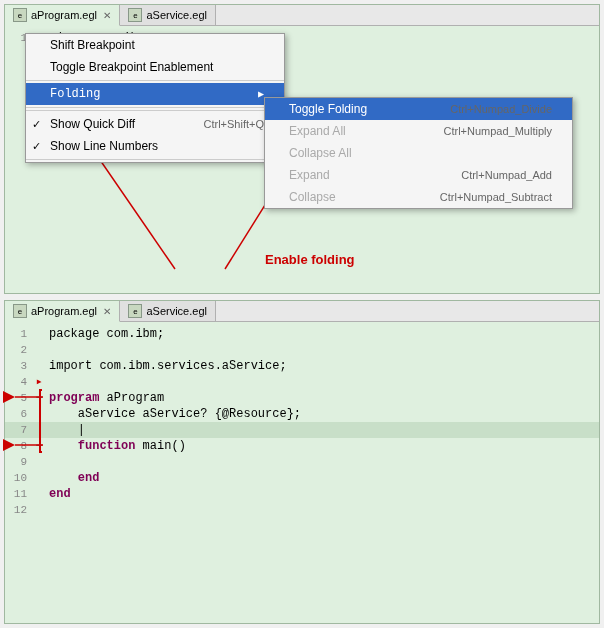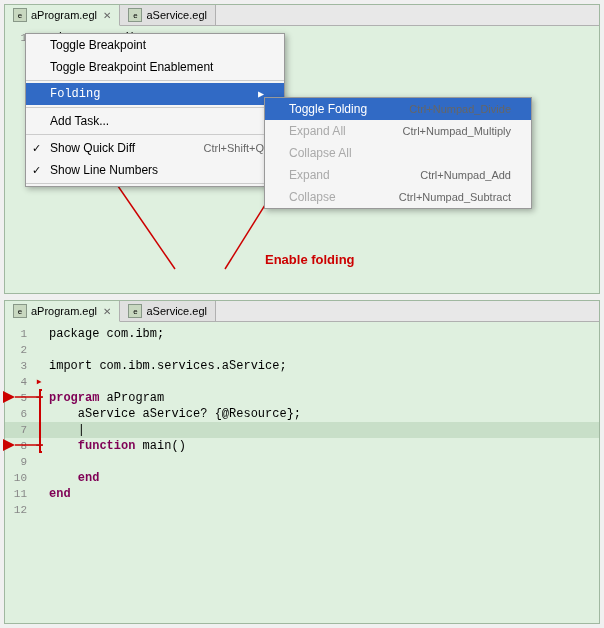--- a/index.html
+++ b/index.html
@@ -153,21 +153,21 @@
     .submenu {
       position: absolute;
       top: 92px;
       left: 259px;
       background: #f5f5f5;
       border: 1px solid #999;
       box-shadow: 2px 2px 6px rgba(0,0,0,0.3);
       z-index: 101;
       font-family: Arial, sans-serif;
       font-size: 12px;
-      width: 268px;
+      width: 309px;
     }
     .submenu .menu-item { color: #000; }
     .submenu .menu-item.disabled { color: #aaa; }
     .submenu .menu-item:first-child {
       background: #316ac5;
       color: white;
     }
 
     
     .enable-folding-label {
@@ -212,34 +212,31 @@
 
   <div class="code-area">
     <div class="code-line">
       <span class="line-num">1</span>
       <span class="line-content">package com.ibm;</span>
     </div>
   </div>
 
   <div class="context-menu">
     <div class="menu-item">
-      <span>Toggle Breakpoint</span>
+      <span>Shift Breakpoint</span>
     </div>
     <div class="menu-item">
       <span>Toggle Breakpoint Enablement</span>
     </div>
     <div class="menu-separator"></div>
     <div class="menu-item has-submenu">
       <span>Folding</span>
       <span class="arrow">▶</span>
     </div>
     <div class="menu-separator"></div>
-    <div class="menu-item">
-      <span>Add Task...</span>
-    </div>
     <div class="menu-separator"></div>
     <div class="menu-item">
       <span class="checkmark">✓</span>
       <span>Show Quick Diff</span>
       <span class="shortcut">Ctrl+Shift+Q</span>
     </div>
     <div class="menu-item">
       <span class="checkmark">✓</span>
       <span>Show Line Numbers</span>
     </div>

